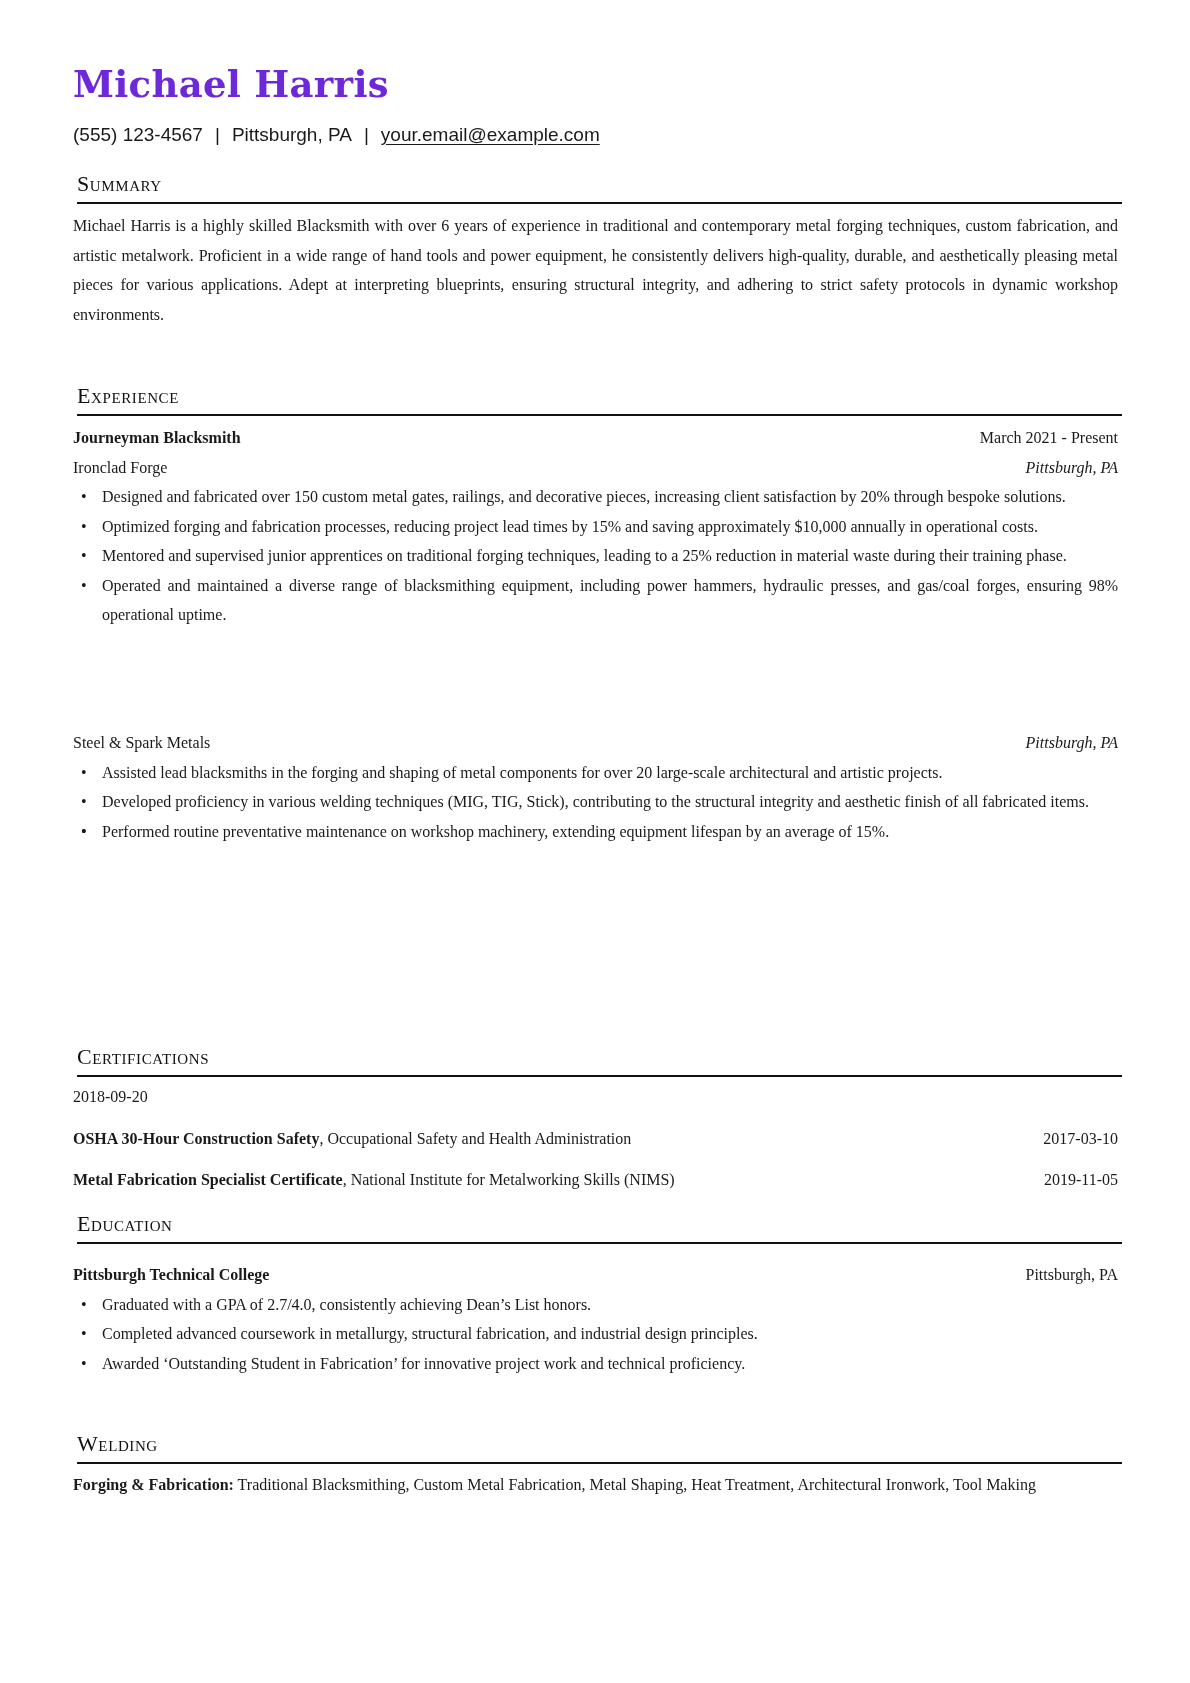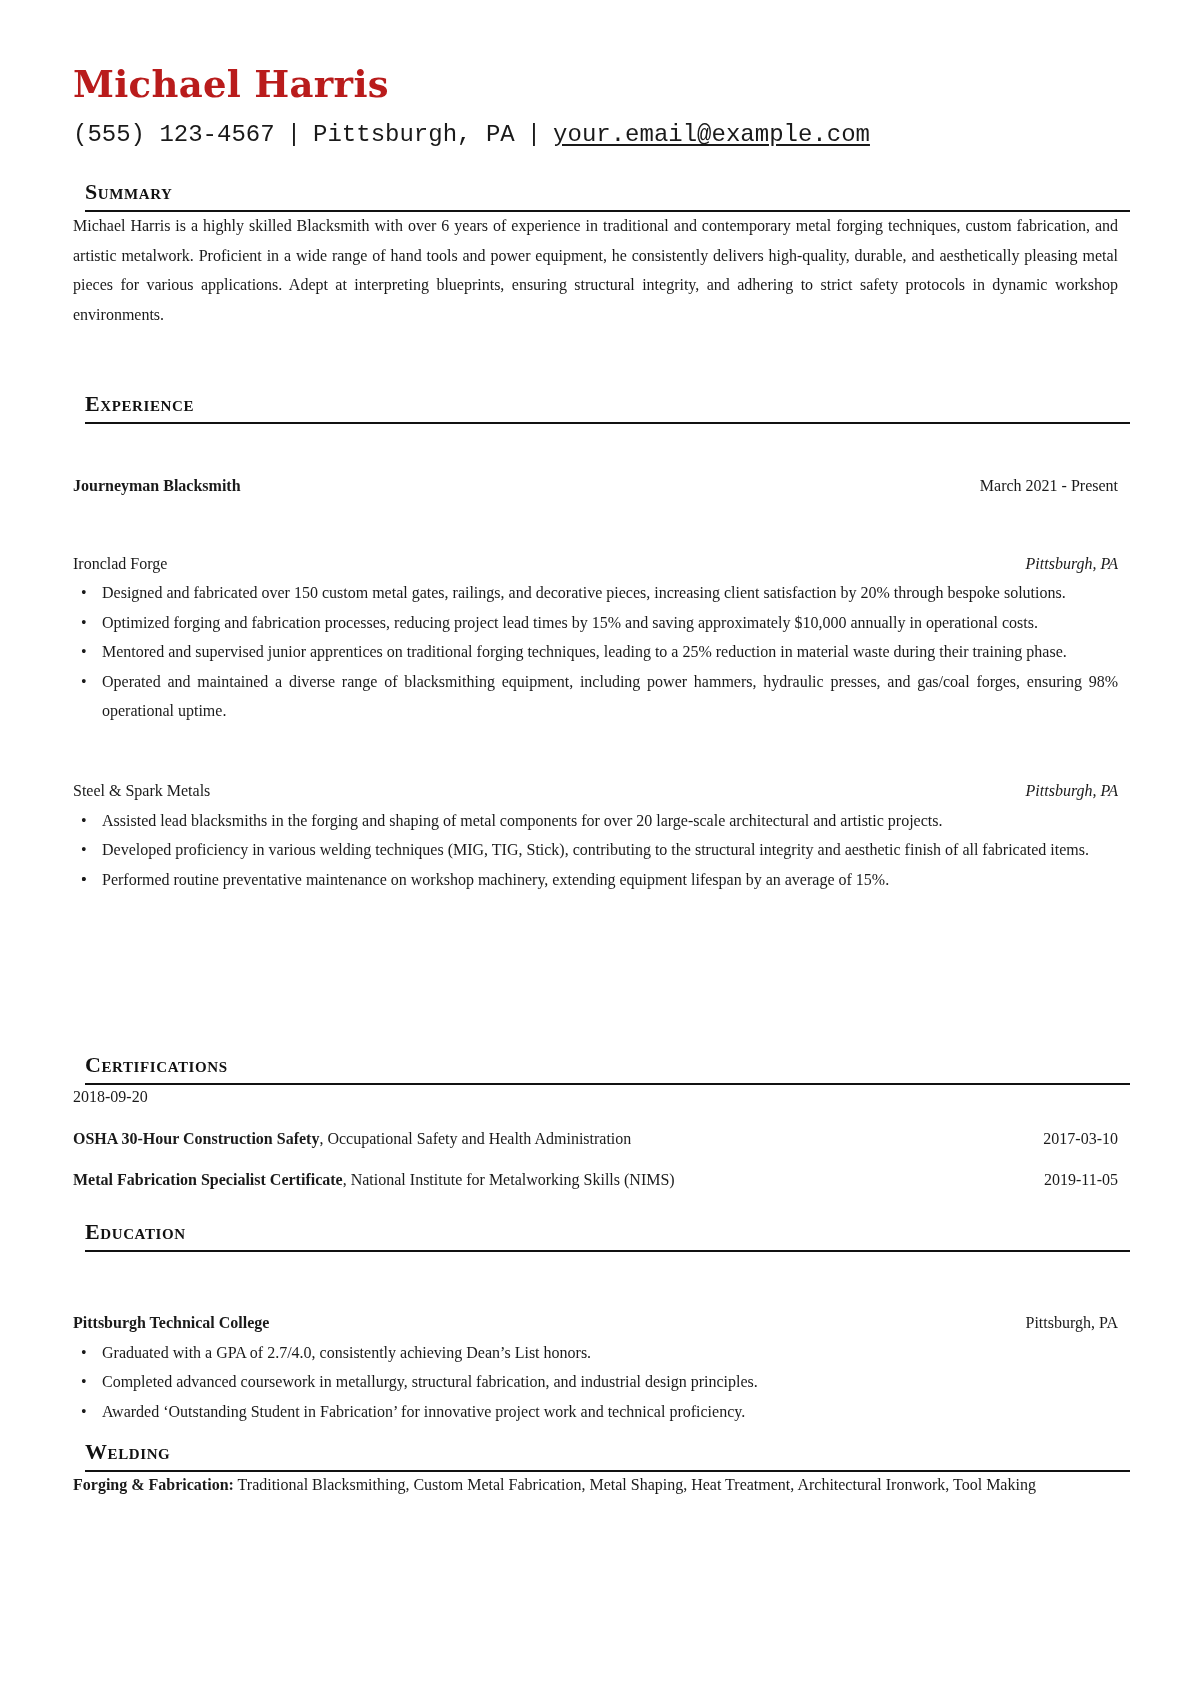--- a/index.html
+++ b/index.html
@@ -20,41 +20,41 @@
     .name {
       position: absolute;
       top: 62px;
       left: 0;
       margin: 0;
       font-family: "DejaVu Serif", "Liberation Serif", serif;
       font-weight: bold;
       font-size: 37px;
       letter-spacing: 0.3px;
       line-height: 44px;
-      color: #b91c1c;
+      color: #6d28d9;
     }
     .contact {
       position: absolute;
       top: 122px;
       left: 0;
-      font-size: 24px;
+      font-size: 19px;
       line-height: 26px;
       white-space: nowrap;
-      font-family: Liberation Mono, monospace;
+      font-family: Liberation Sans, sans-serif;
     }
     .contact .sep { margin: 0 12px; }
     .contact .email { text-decoration: underline; text-underline-offset: 3px; color: #1a1a1a; }
 
     .section-title {
       position: absolute;
       left: 0;
       width: 1045px;
-      margin: 12px;
+      margin: 4px;
       font-family: "Liberation Serif", "DejaVu Serif", serif;
-      font-weight: bold;
+      font-weight: normal;
       font-size: 22px;
       font-variant: small-caps;
       letter-spacing: 0.6px;
       line-height: 28px;
       border-bottom: 2px solid #111;
       padding-bottom: 4px;
       color: #111;
     }
     .block {
       position: absolute;
@@ -63,21 +63,20 @@
       font-family: "Liberation Serif", "DejaVu Serif", serif;
       font-size: 16px;
       line-height: 29.5px;
     }
     .summary { text-align: justify; }
     .row {
       display: flex;
       justify-content: space-between;
       align-items: baseline;
       height: 29.5px;
-      margin-top: 48px;
     }
     .bold { font-weight: bold; }
     .ital { font-style: italic; }
     ul.bullets {
       list-style: none;
       margin: 0;
       padding: 0;
     }
     ul.bullets li {
       position: relative;

